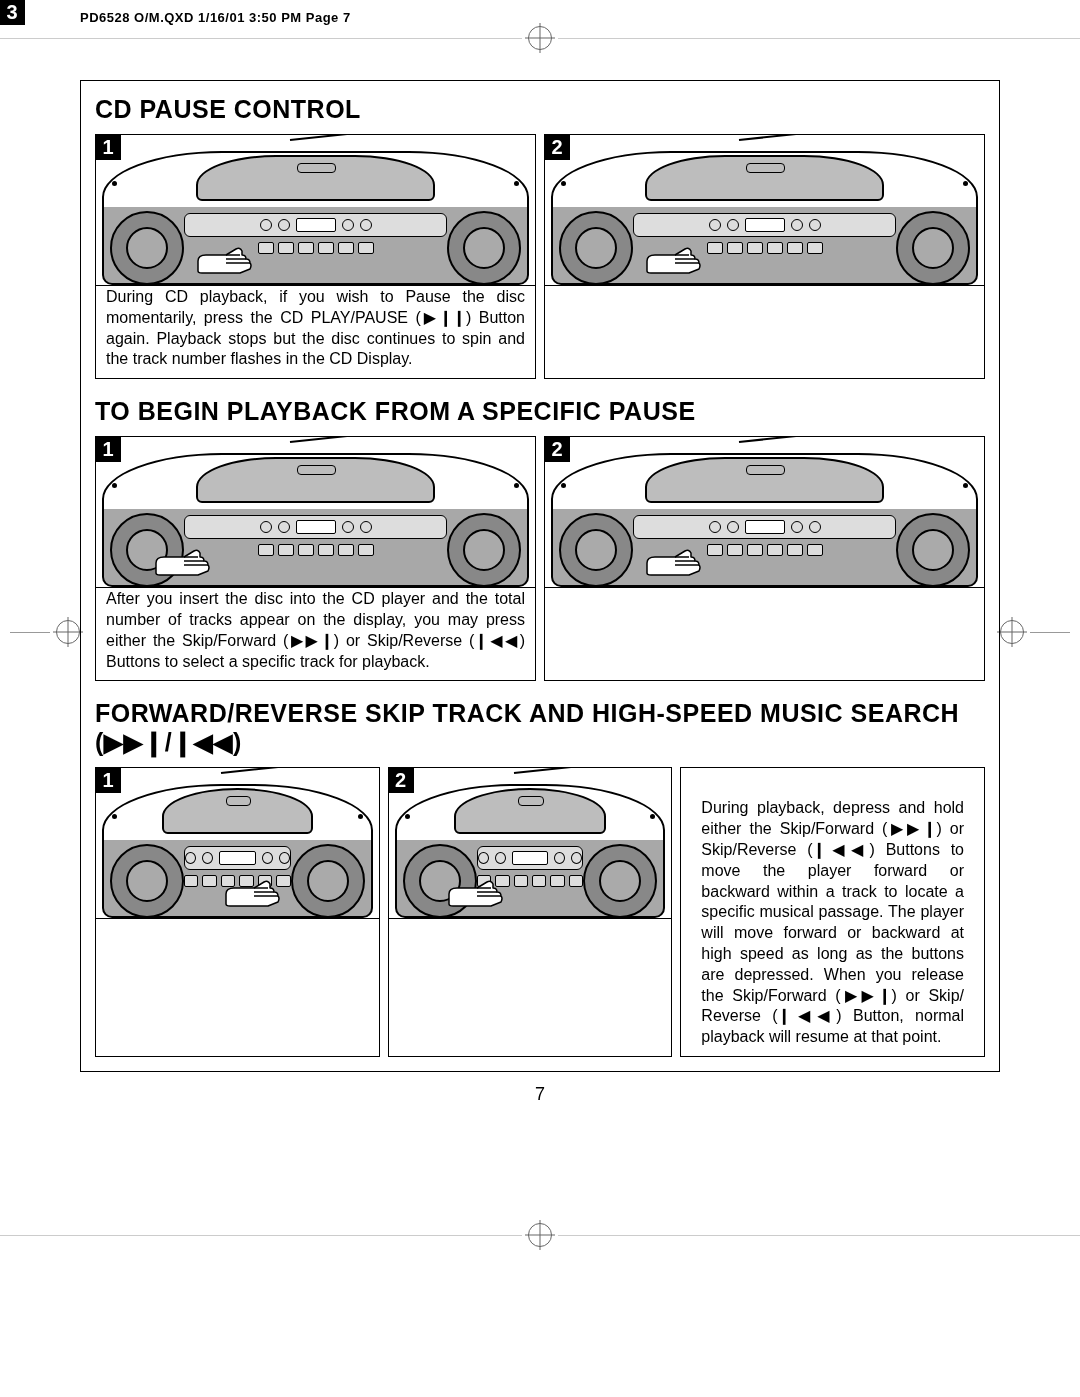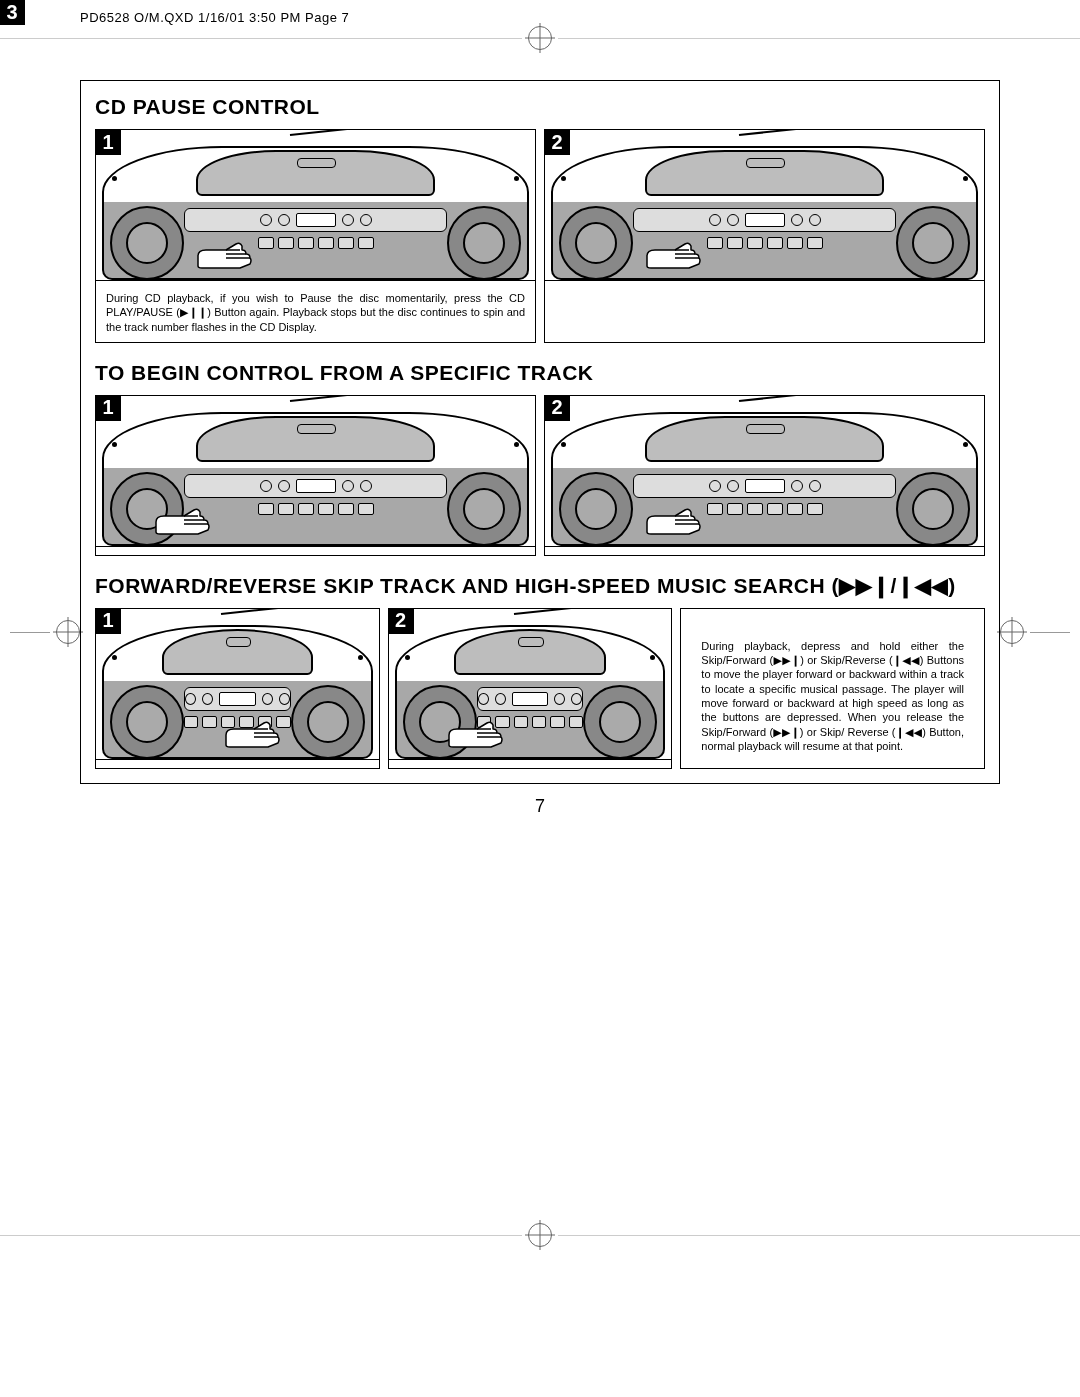--- a/index.html
+++ b/index.html
@@ -15,20 +15,21 @@
     width: 1080px;
     height: 1397px;
     position: relative;
     box-sizing: border-box;
     padding: 10px 80px 0 80px;
   }
   .header-line {
     font-size: 13px;
     letter-spacing: 0.5px;
     margin-bottom: 18px;
+    font-weight: bold;
   }
   .crop-top {
     position: absolute;
     left: 0; right: 0; top: 26px;
     display: flex;
     align-items: center;
     justify-content: center;
   }
   .crop-top::before, .crop-top::after {
     content: "";
@@ -73,21 +74,21 @@
   .side-line { width:40px; height:1px; background:#000; opacity:0.4; }
 
   .content-box {
     border: 1px solid #000;
     margin-top: 55px;
     padding: 14px 14px 14px 14px;
     box-sizing: border-box;
   }
   .section-title {
     font-weight: bold;
-    font-size: 21px;
+    font-size: 25px;
     letter-spacing: 0.5px;
     margin: 0 0 10px 0;
   }
   .section-title.mt {
     margin-top: 18px;
   }
   .row {
     display: flex;
     gap: 8px;
   }
@@ -115,22 +116,22 @@
     background: #000;
     color: #fff;
     font-weight: bold;
     font-size: 20px;
     display: flex;
     align-items: center;
     justify-content: center;
     z-index: 3;
   }
   .panel-text {
-    padding: 10px 10px 0 10px;
-    font-size: 11px;
+    padding: 1px 10px 0 10px;
+    font-size: 16px;
     line-height: 1.3;
     text-align: justify;
   }
   .glyph {
     font-family: Arial, sans-serif;
   }
   .page-number {
     text-align: center;
     font-size: 18px;
     margin-top: 12px;
@@ -329,21 +330,21 @@
       <path d="M30 14 L50 14"></path>
       <path d="M30 18 L54 18"></path>
     </g>
   </svg></div>
       </div>
     </div>
   </div>
         </div>
       </div>
       </div>
-      <div class="section-title mt">TO BEGIN CONTROL FROM A SPECIFIC TRACK</div>
+      <div class="section-title mt">TO BEGIN PLAYBACK FROM A SPECIFIC PAUSE</div>
       <div class="row">
         <div class="panel">
         <div class="panel-illus">
           <div class="step-badge">1</div>
           <div class="illus">
     <div class="boombox">
       <div class="antenna"></div>
       <div class="top-shell"></div>
       <div class="lid"></div>
       <span class="dot-l"></span>
@@ -371,20 +372,21 @@
       <path d="M2 26 L2 16 Q2 10 10 10 L30 10 L40 4 Q44 2 46 6 L46 10 Q50 10 50 14 Q54 14 54 18 Q56 20 54 24 L44 28 L6 28 Q2 28 2 26 Z"></path>
       <path d="M30 10 L44 10"></path>
       <path d="M30 14 L50 14"></path>
       <path d="M30 18 L54 18"></path>
     </g>
   </svg></div>
       </div>
     </div>
   </div>
         </div>
+        <div class="panel-text">After you insert the disc into the CD player and the total number of tracks appear on the display, you may press either the Skip/Forward (<span class="glyph">▶▶❙</span>) or Skip/Reverse (<span class="glyph">❙◀◀</span>) Buttons to select a specific track for playback.</div>
       </div>
         <div class="panel">
         <div class="panel-illus">
           <div class="step-badge">2</div>
           <div class="illus">
     <div class="boombox">
       <div class="antenna"></div>
       <div class="top-shell"></div>
       <div class="lid"></div>
       <span class="dot-l"></span>

